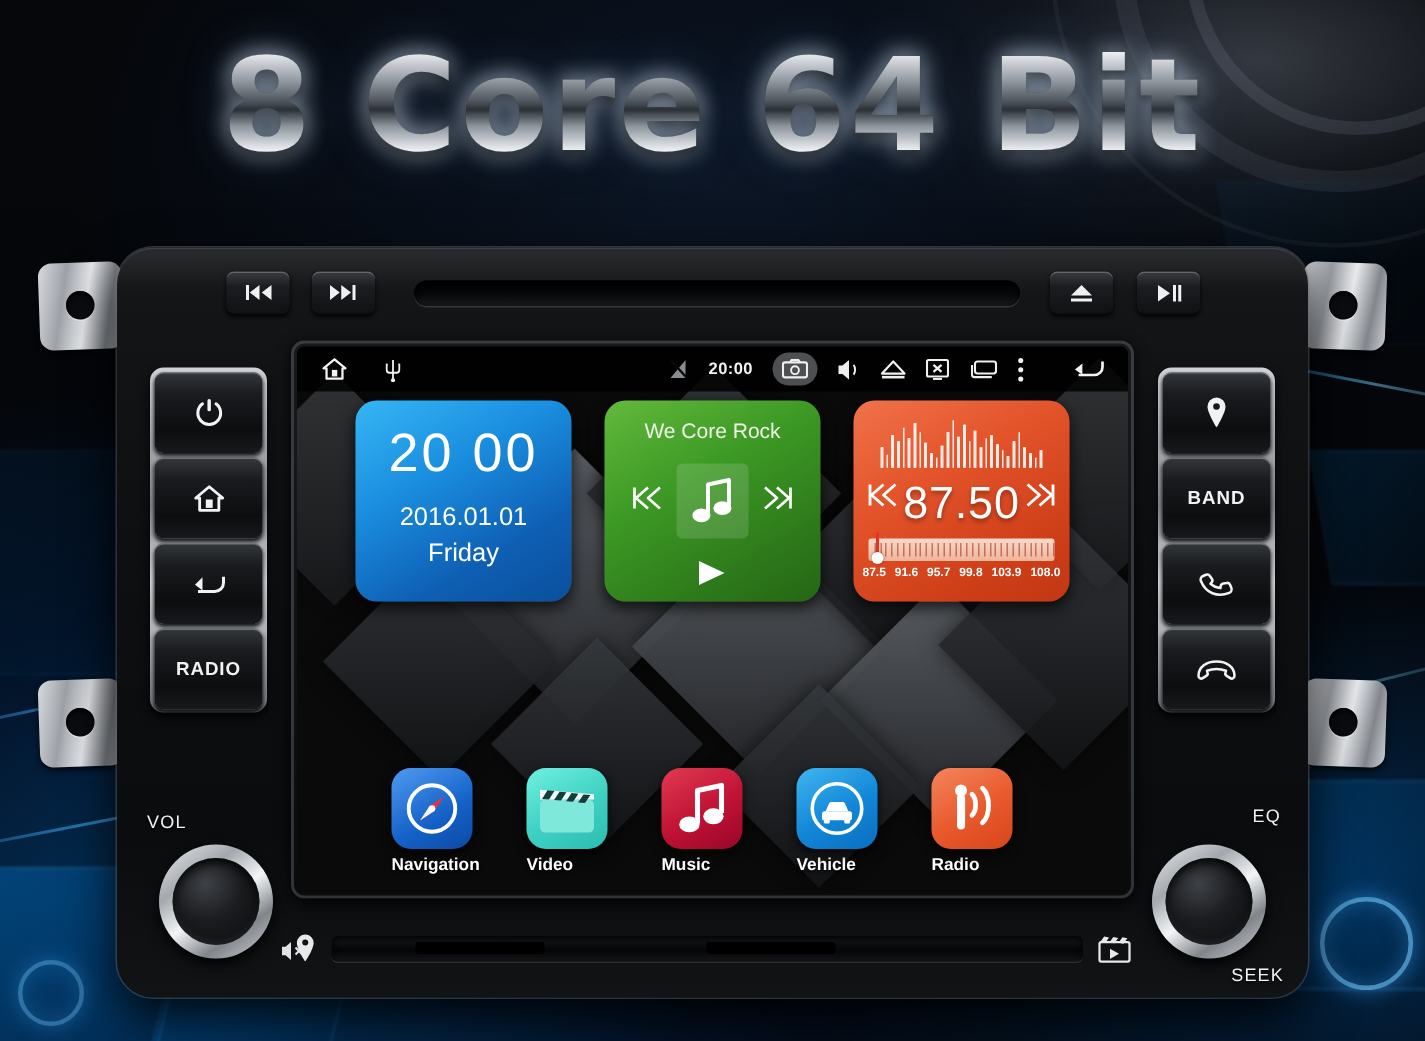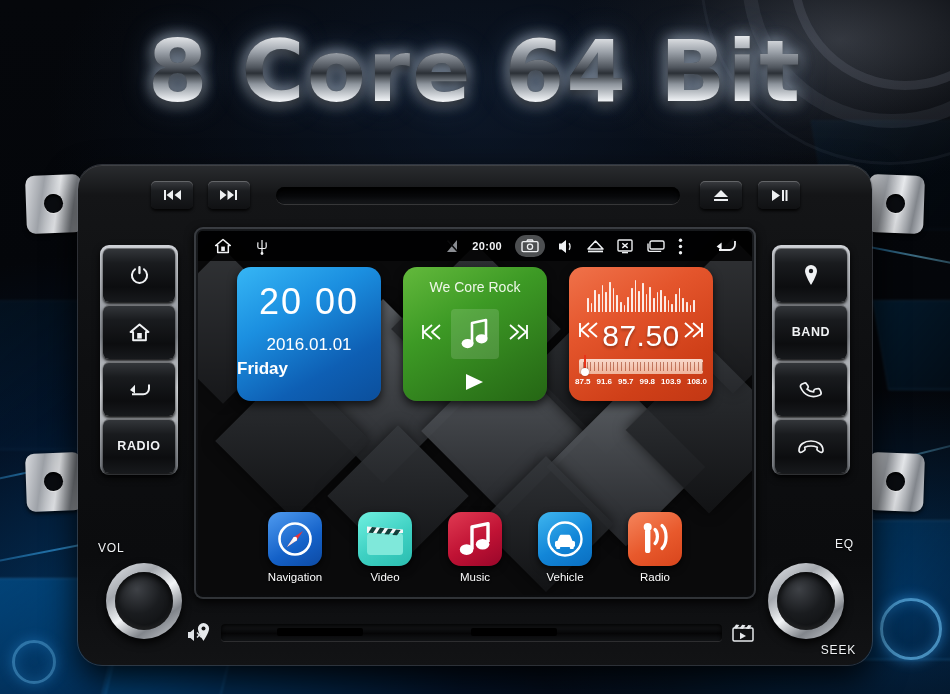--- a/index.html
+++ b/index.html
@@ -209,22 +209,22 @@
   
   #widgets { position:absolute; left:0; right:0; top:36px; height:140px; z-index:2;
              display:flex; justify-content:center; gap:22px; }
   .widget { width:144px; height:134px; border-radius:14px; position:relative; overflow:hidden;
             box-shadow:0 4px 10px rgba(0,0,0,.75); }
   #w-clock { background:linear-gradient(150deg,#36b6f5 0%, #1b8fe0 35%, #0e5fb4 72%, #0b4f9c 100%); }
   #w-clock .time { position:absolute; left:0; right:0; top:14px; text-align:center;
                    color:#fff; font-size:36px; font-weight:300; letter-spacing:2px; }
   #w-clock .date { position:absolute; left:0; right:0; top:68px; text-align:center;
                    color:#fff; font-size:17px; font-weight:400; }
-  #w-clock .day  { position:absolute; left:0; right:0; top:92px; text-align:left;
-                   color:#fff; font-size:17px; font-weight:700; }
+  #w-clock .day  { position:absolute; left:0; right:0; top:92px; text-align:center;
+                   color:#fff; font-size:17px; font-weight:400; }
 
   #w-music { background:linear-gradient(150deg,#63b93c 0%, #3d9a25 38%, #2e7a1b 75%, #256614 100%); }
   #w-music .title { position:absolute; left:0; right:0; top:12px; text-align:center;
                     color:#eef7e8; font-size:14px; }
   #w-music .ctr { position:absolute; left:0; right:0; top:40px; height:54px;
                   display:flex; align-items:center; justify-content:center; gap:9px; }
   #w-music .note { width:48px; height:50px; border-radius:4px; background:rgba(255,255,255,.14);
                    display:flex; align-items:center; justify-content:center; }
   #w-music .play { position:absolute; left:0; right:0; bottom:9px; display:flex; justify-content:center; }
 
@@ -242,21 +242,21 @@
   #w-radio .dial i { position:absolute; top:3px; width:1px; height:9px; background:rgba(150,50,20,.55); }
   #w-radio .needle { position:absolute; left:15px; top:88px; width:2px; height:16px; background:#e8331a; }
   #w-radio .needle::after{ content:""; position:absolute; left:-3px; top:13px; width:8px; height:8px;
                            border-radius:50%; background:#fff; box-shadow:0 0 2px rgba(0,0,0,.4); }
   #w-radio .scale { position:absolute; left:6px; right:6px; top:110px; display:flex;
                     justify-content:space-between; color:#fff; font-size:8px; font-weight:bold; }
 
   
   #apps { position:absolute; left:0; right:0; bottom:12px; z-index:2;
           display:flex; justify-content:center; gap:22px; }
-  .app { width:68px; display:flex; flex-direction:column; align-items:center; gap:5px; }
+  .app { width:68px; display:flex; flex-direction:column; gap:5px;font-weight:bold; }
   .app .ico { width:54px; height:54px; border-radius:13px; position:relative;
               display:flex; align-items:center; justify-content:center;
               box-shadow:0 3px 7px rgba(0,0,0,.75); }
   .app .lbl { color:#fff; font-size:11.5px; text-shadow:0 1px 2px rgba(0,0,0,.9); }
   .ic-nav   { background:linear-gradient(150deg,#4f9bf0,#1461c8 60%,#0d4aa3); }
   .ic-video { background:linear-gradient(150deg,#6ff0e0,#3ed0c2 55%,#2bbdb0); }
   .ic-music { background:linear-gradient(150deg,#e03a52,#c01234 55%,#99062a); }
   .ic-vehicle{background:linear-gradient(150deg,#3fb6ef,#1286d8 55%,#0a6ec0); }
   .ic-dvr   { background:linear-gradient(150deg,#5156d8,#2a2fb0 55%,#1d2196); }
   .ic-radio { background:linear-gradient(150deg,#f5855c,#e8592c 55%,#d8451c); }

